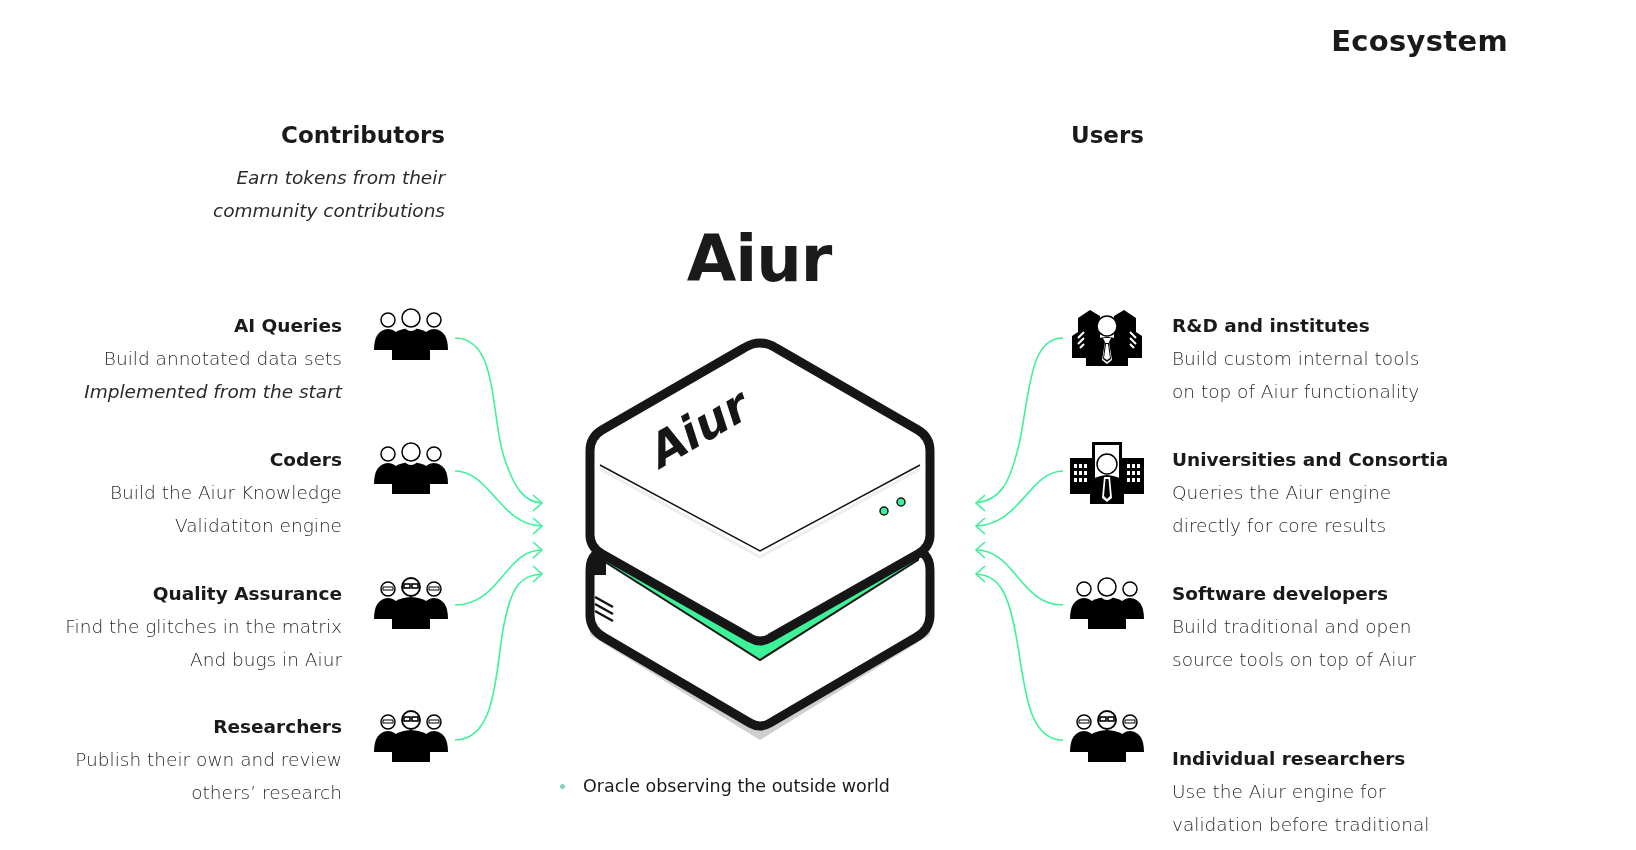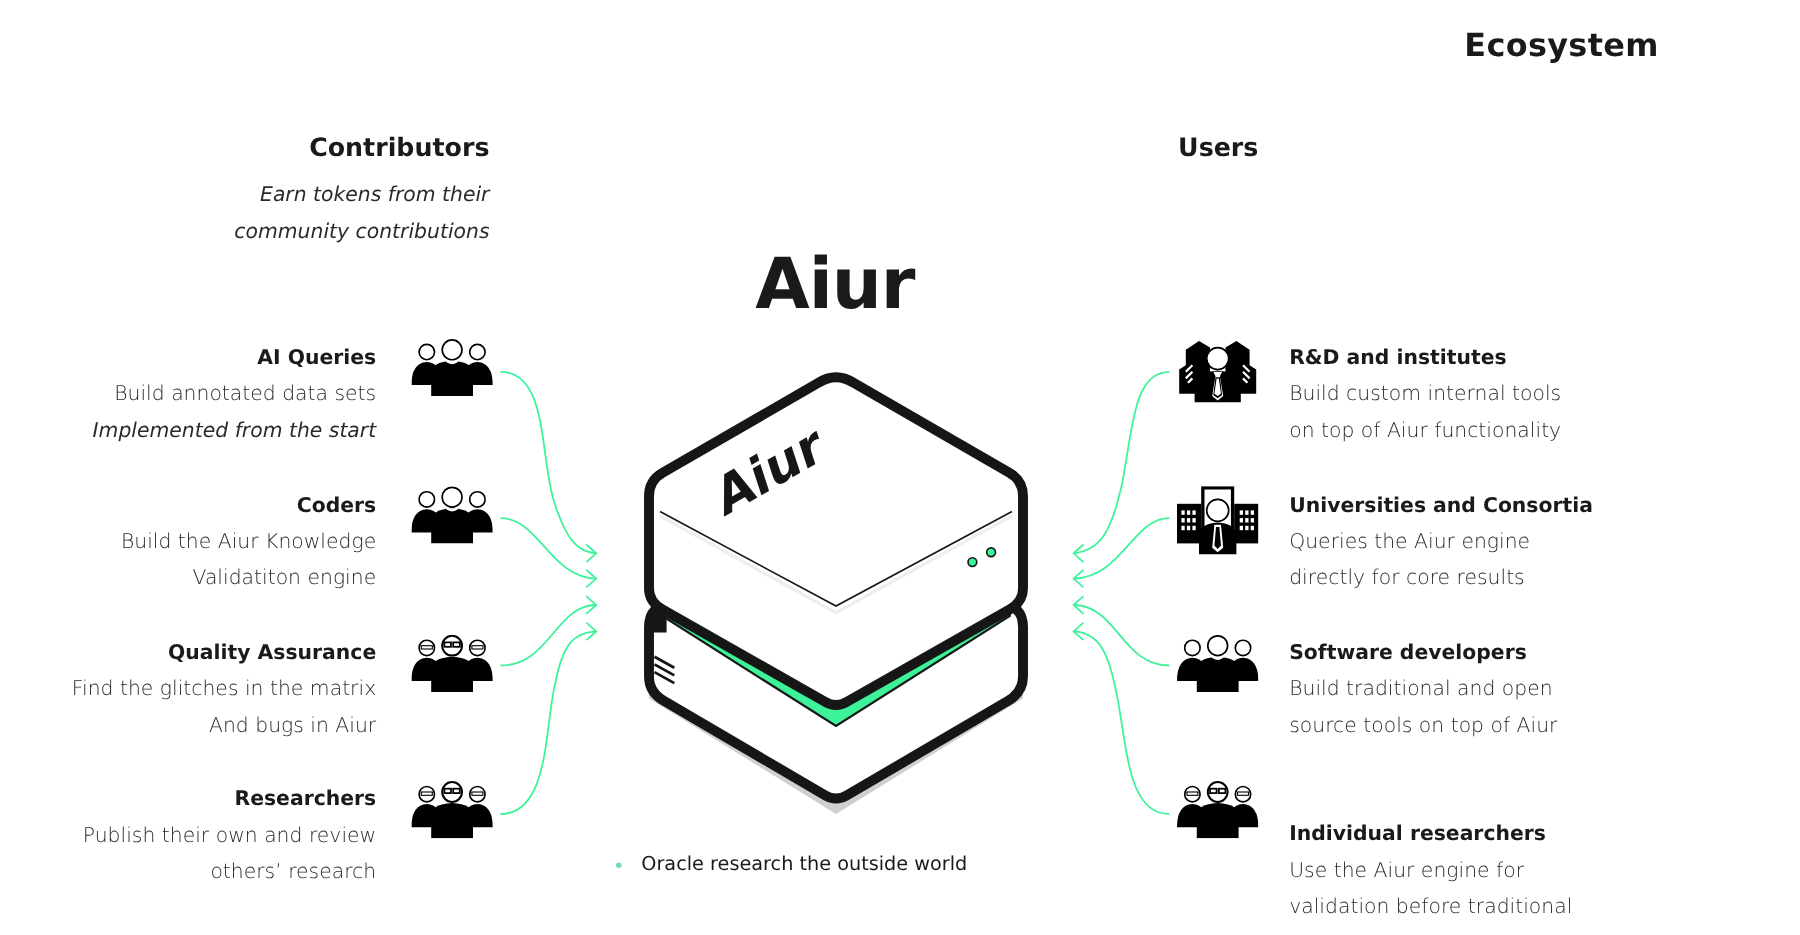--- a/index.html
+++ b/index.html
@@ -223,14 +223,14 @@
   <path d="M20 134 L180 222 L340 134" fill="none" stroke="#eeeeee" stroke-width="3"></path>
 
   <circle cx="304" cy="176" r="4" fill="#3ef29a" stroke="#161616" stroke-width="1.5"></circle>
   <circle cx="321" cy="167" r="4" fill="#3ef29a" stroke="#161616" stroke-width="1.5"></circle>
 
   <text x="0" y="0" transform="translate(78,135) rotate(-30) skewX(-12)" font-family="DejaVu Sans, sans-serif" font-weight="bold" font-size="46" fill="#161616">Aiur</text>
 </svg>
 
 <div class="abs oracle">
   <span class="dot"></span>
-  <span>Oracle research the outside world</span>
+  <span>Oracle observing the outside world</span>
 </div>
 
 </body></html>

